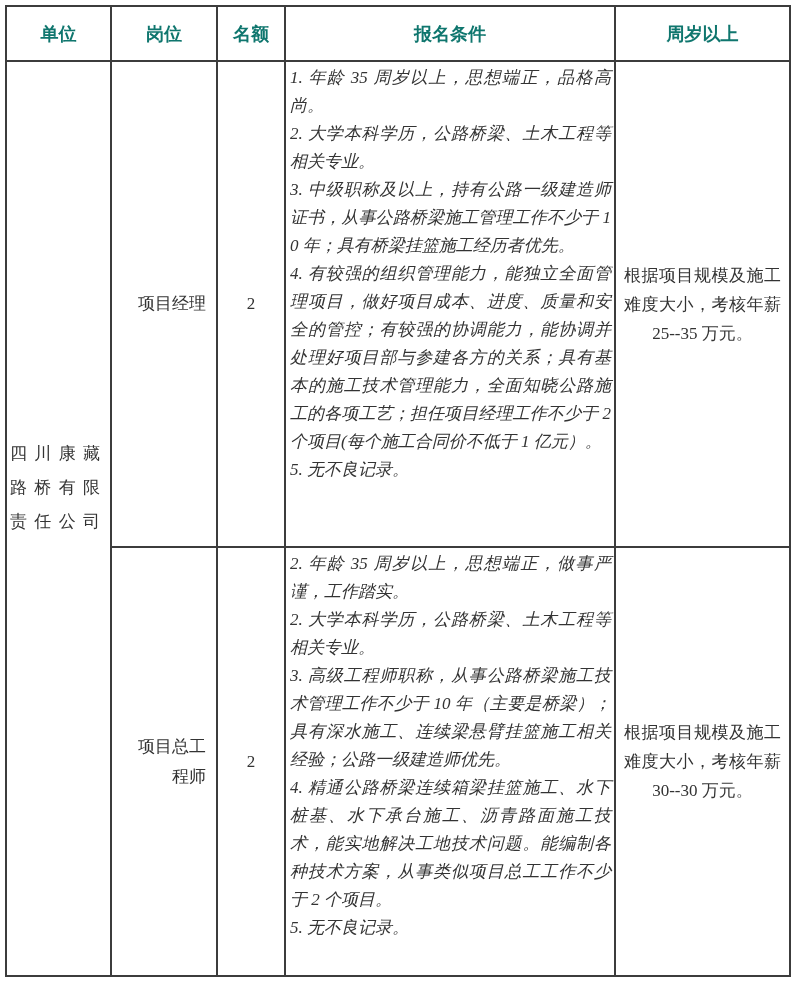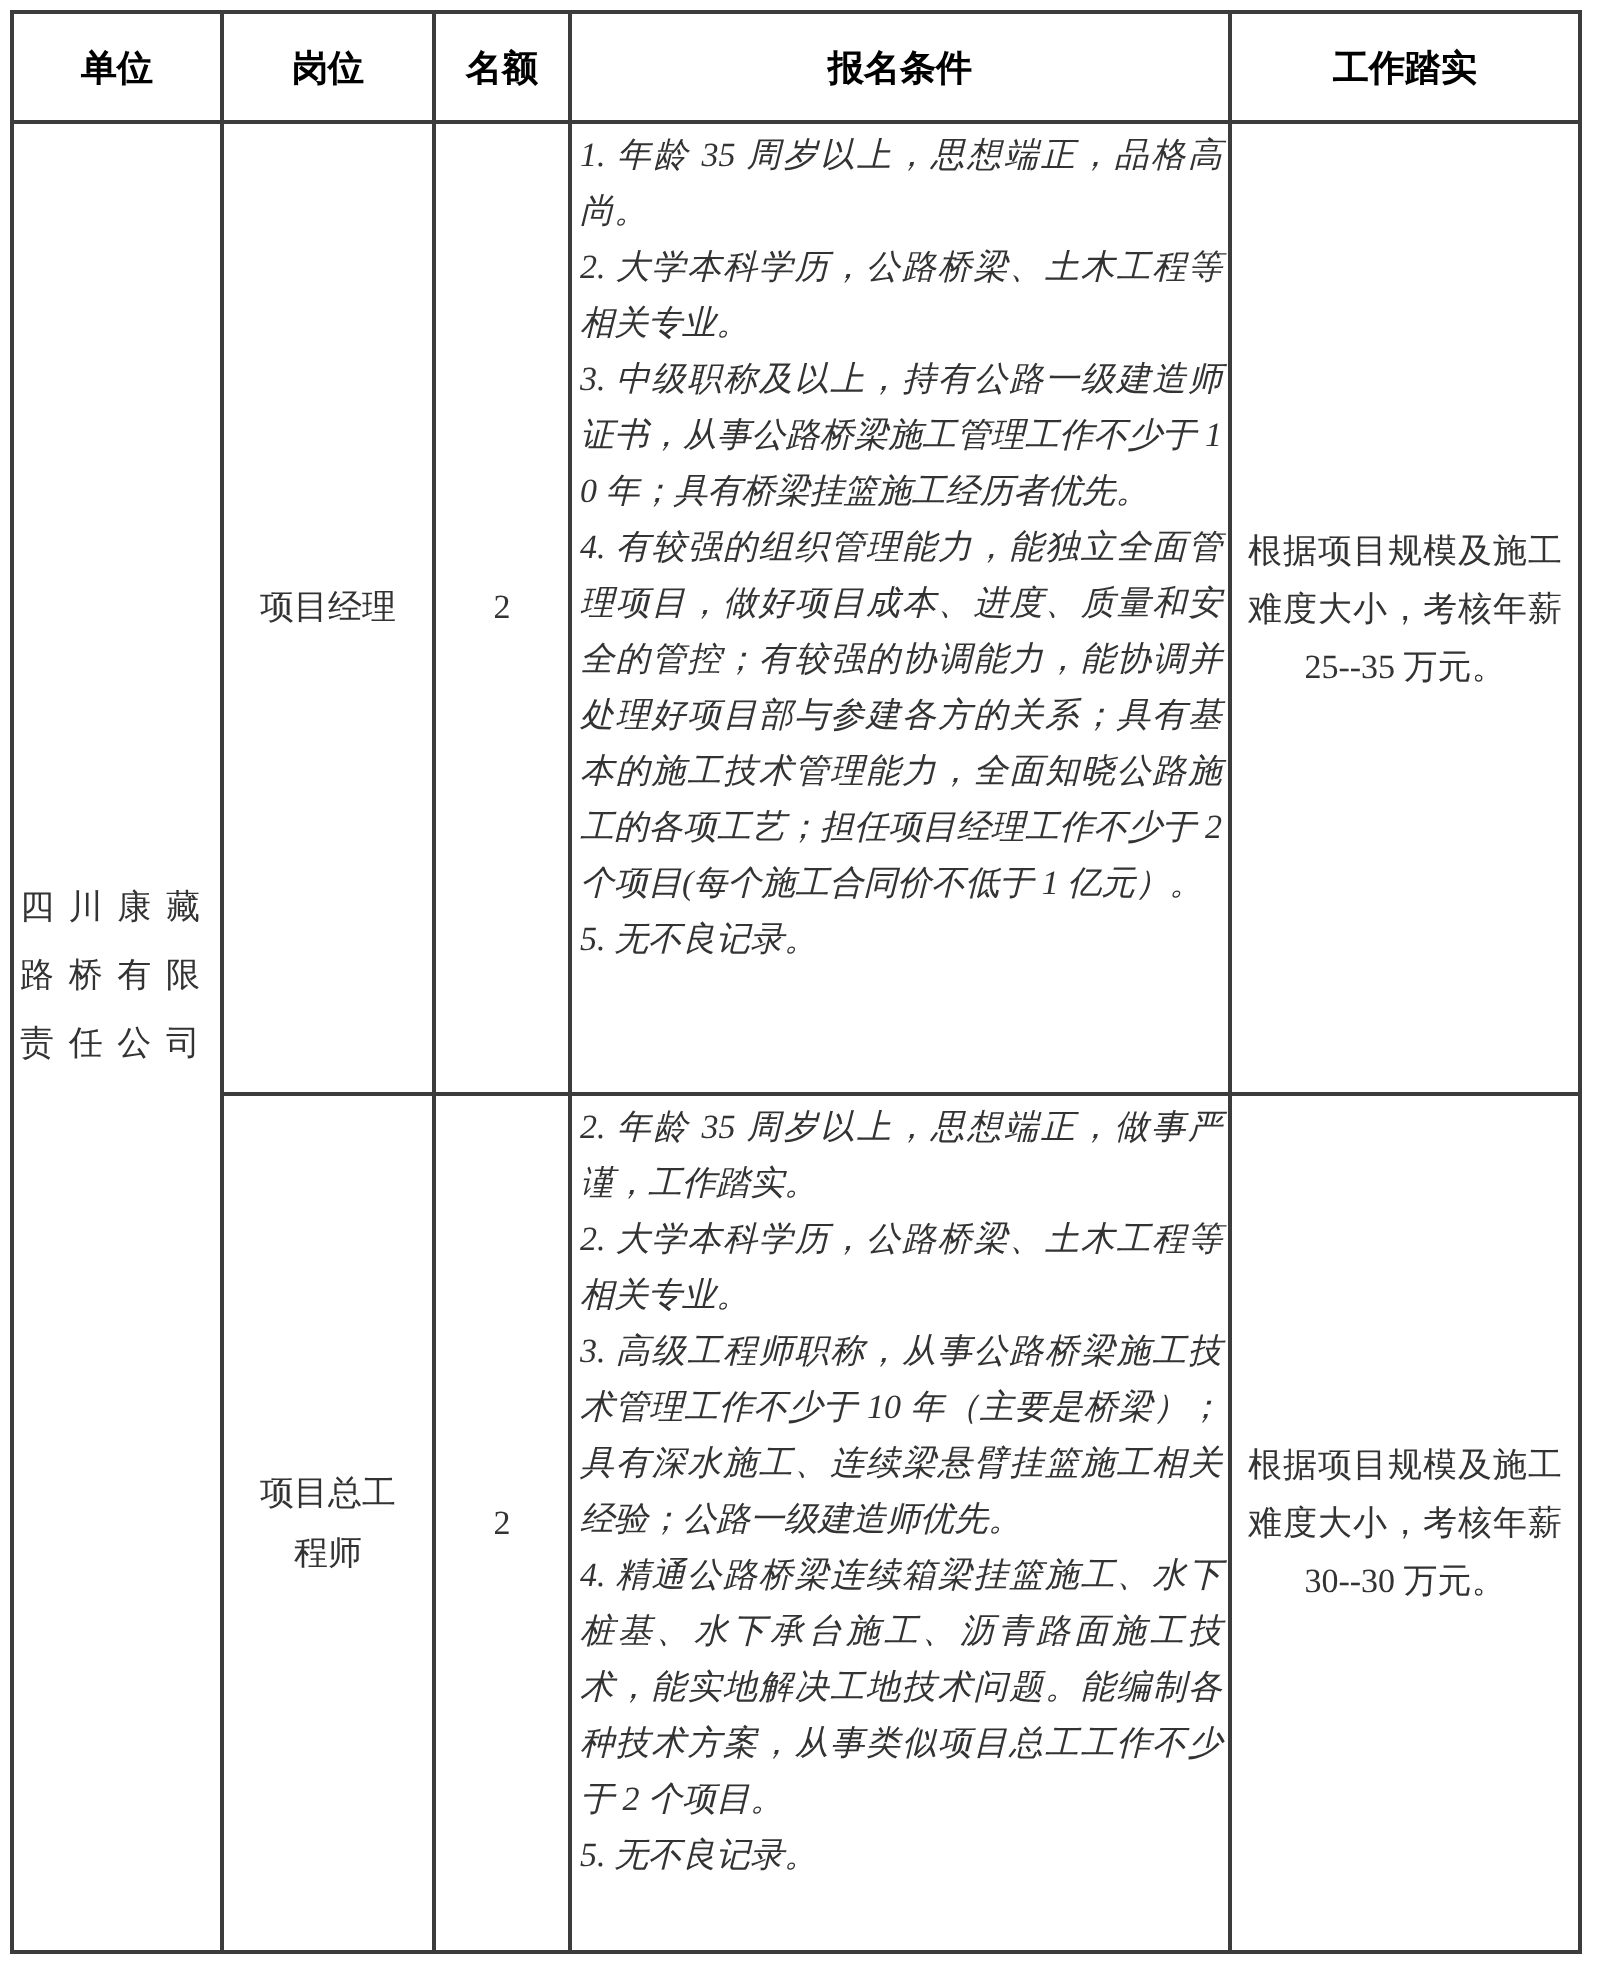--- a/index.html
+++ b/index.html
@@ -30,21 +30,21 @@
     border: 2px solid #3c3c3c;
     overflow: hidden;
   }
   th.hdr {
     height: 53px;
     font-family: "Liberation Sans", "DejaVu Sans", sans-serif;
     font-weight: bold;
     font-size: 18px;
     text-align: center;
     vertical-align: middle;
-    color: #000000;
+    color: #0f766e;
     padding: 0;
   }
   col.c-unit   { width: 105px; }
   col.c-pos    { width: 106px; }
   col.c-quota  { width: 68px;  }
   col.c-cond   { width: 330px; }
   col.c-salary { width: 175px; }
 
   td.unit-cell {
     vertical-align: middle;
@@ -54,21 +54,21 @@
     font-size: 17px;
   }
   .unit-text {
     letter-spacing: 7px;
     line-height: 34px;
     margin-bottom: 62px; 
     word-break: break-all;
   }
   td.pos-cell {
     vertical-align: middle;
-    text-align: center;
+    text-align: right;
     font-size: 17px;
     line-height: 30px;
     padding: 0 10px;
     word-break: break-all;
   }
   td.quota-cell {
     vertical-align: middle;
     text-align: center;
     font-size: 17px;
   }
@@ -106,21 +106,21 @@
       <col class="c-quota">
       <col class="c-cond">
       <col class="c-salary">
     </colgroup>
     <tbody>
         <tr>
       <th class="hdr">单位</th>
       <th class="hdr">岗位</th>
       <th class="hdr">名额</th>
       <th class="hdr">报名条件</th>
-      <th class="hdr">工作踏实</th>
+      <th class="hdr">周岁以上</th>
     </tr>
     <tr class="row-1">
       <td class="unit-cell" rowspan="2">
         <div class="unit-text">四川康藏路桥有限责任公司</div>
       </td>
       <td class="pos-cell">项目经理</td>
       <td class="quota-cell">2</td>
       <td class="cond-cell">
         <div class="cond-item">1. 年龄 35 周岁以上，思想端正，品格高尚。</div>
         <div class="cond-item">2. 大学本科学历，公路桥梁、土木工程等相关专业。</div>

